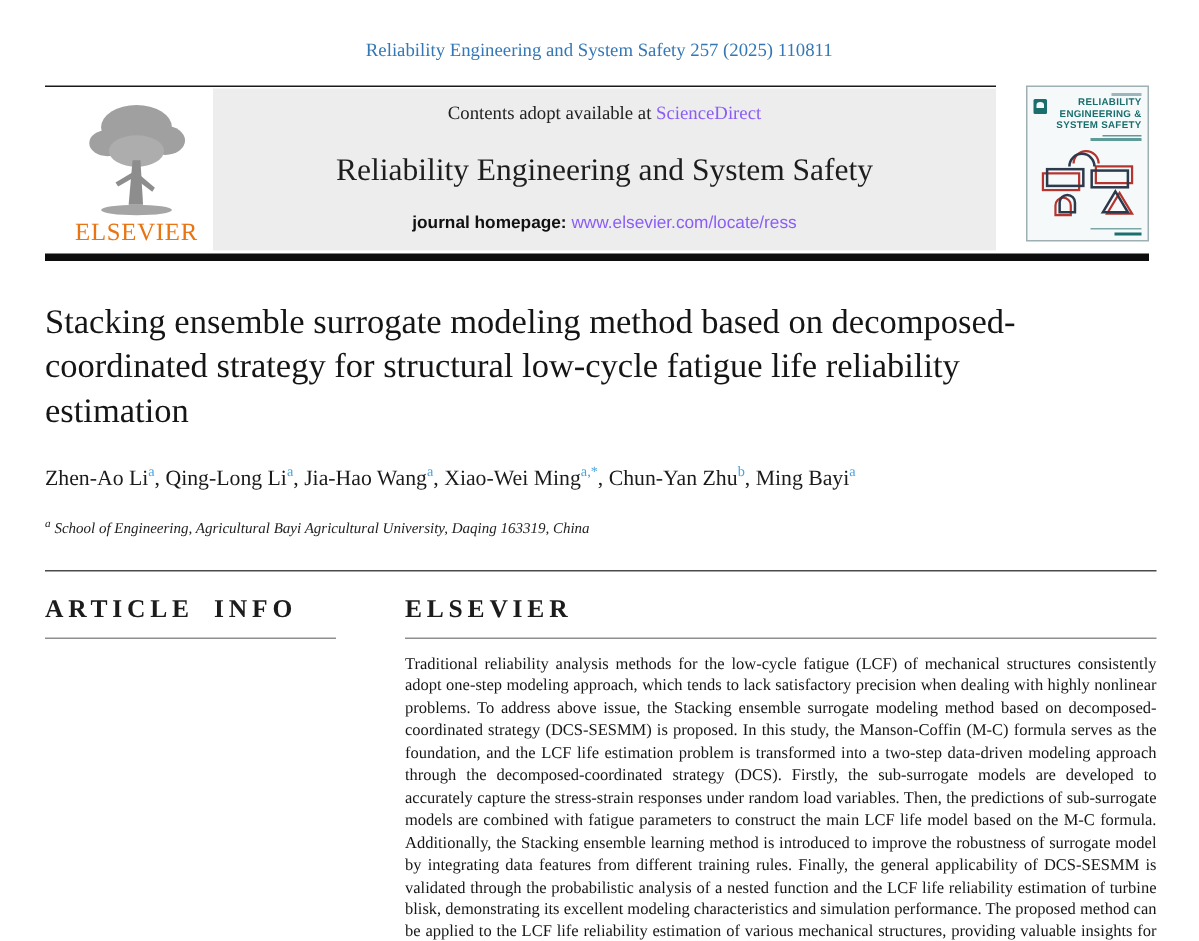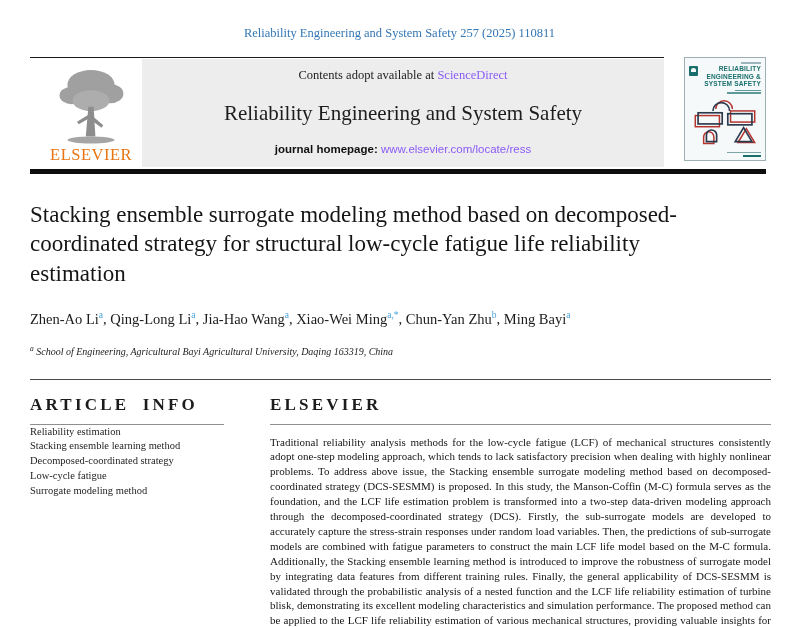--- a/index.html
+++ b/index.html
@@ -146,32 +146,20 @@
   <div class="affils">
 
       <div><sup>a</sup> <span>School of Engineering, Agricultural Bayi Agricultural University, Daqing 163319, China</span></div>
 
     </div>
 
   <div class="info-section">
     <div class="col-left">
       <div class="sec-heading">ARTICLE INFO</div>
       <hr class="thin-rule">
-      <div>
-
-          <div class="kw-item">Reliability estimation</div>
-
-          <div class="kw-item">Stacking ensemble learning method</div>
-
-          <div class="kw-item">Decomposed-coordinated strategy</div>
-
-          <div class="kw-item">Low-cycle fatigue</div>
-
-          <div class="kw-item">Surrogate modeling method</div>
-        </div>
     </div>
     <div class="col-right">
       <div class="sec-heading">ELSEVIER</div>
       <hr class="thin-rule">
       <p class="abstract-text">Traditional reliability analysis methods for the low-cycle fatigue (LCF) of mechanical structures consistently adopt one-step modeling approach, which tends to lack satisfactory precision when dealing with highly nonlinear problems. To address above issue, the Stacking ensemble surrogate modeling method based on decomposed-coordinated strategy (DCS-SESMM) is proposed. In this study, the Manson-Coffin (M-C) formula serves as the foundation, and the LCF life estimation problem is transformed into a two-step data-driven modeling approach through the decomposed-coordinated strategy (DCS). Firstly, the sub-surrogate models are developed to accurately capture the stress-strain responses under random load variables. Then, the predictions of sub-surrogate models are combined with fatigue parameters to construct the main LCF life model based on the M-C formula. Additionally, the Stacking ensemble learning method is introduced to improve the robustness of surrogate model by integrating data features from different training rules. Finally, the general applicability of DCS-SESMM is validated through the probabilistic analysis of a nested function and the LCF life reliability estimation of turbine blisk, demonstrating its excellent modeling characteristics and simulation performance. The proposed method can be applied to the LCF life reliability estimation of various mechanical structures, providing valuable insights for the LCF life reliability assessment.</p>
     </div>
   </div>
 
 </div>
 

